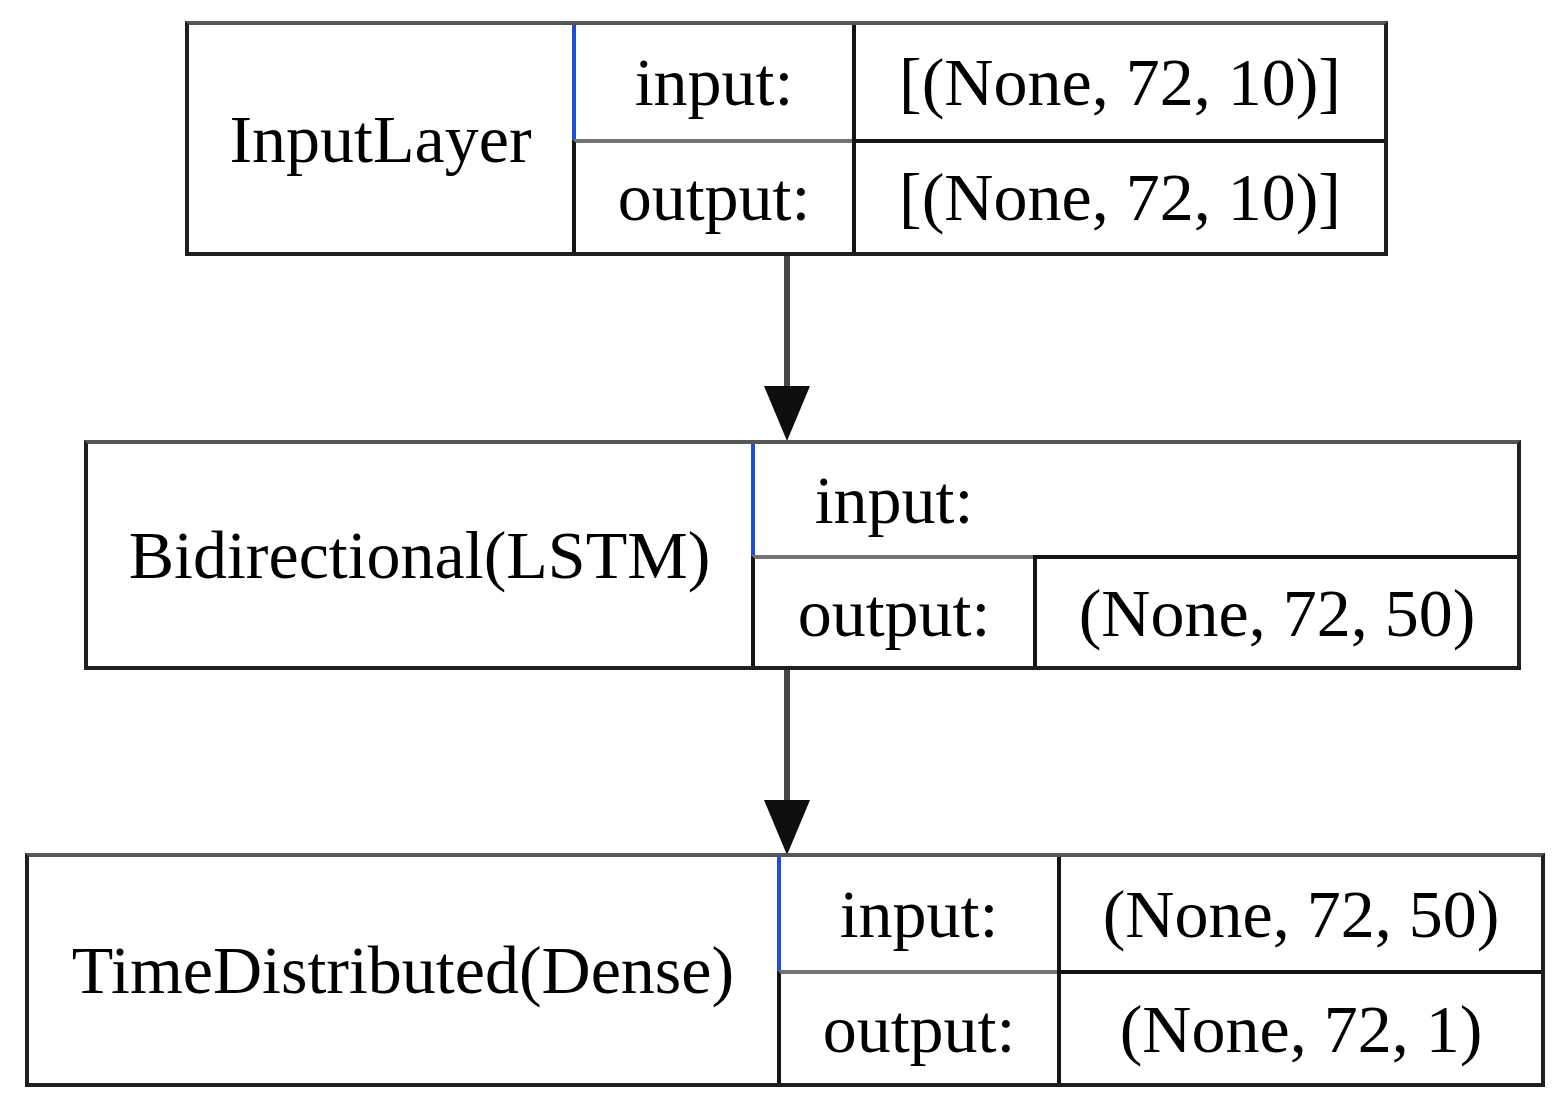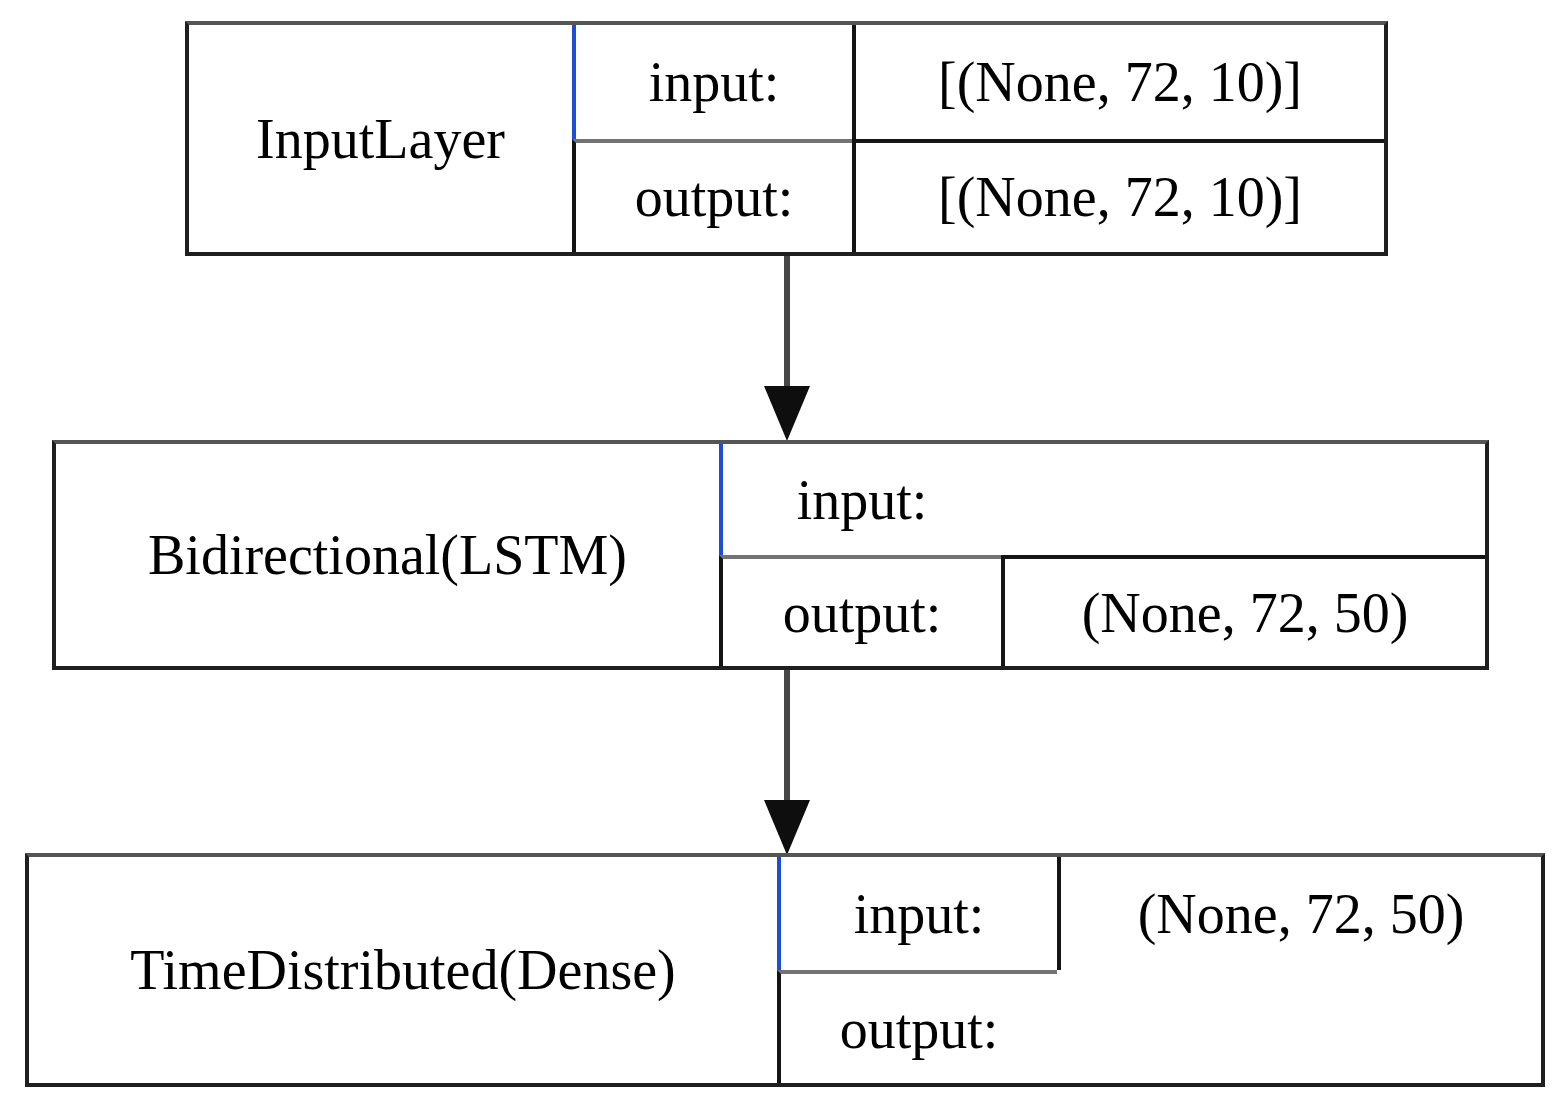--- a/index.html
+++ b/index.html
@@ -16,26 +16,26 @@
     color: #000000;
   }
   
   .layer-box {
     position: absolute;
     display: grid;
     grid-template-rows: 1fr 1fr;
     border: 4px solid #1f1f1f;
     border-top-color: #555555;
     background: #ffffff;
-    font-size: 56px;
+    font-size: 68px;
     line-height: 1;
     color: #000000;
   }
   .box-0 { left: 185px; top: 21px;  width: 1203px; height: 235px; grid-template-columns: 383px 280px 1fr; }
-  .box-1 { left: 52px;  top: 440px; width: 1437px; height: 230px; grid-template-columns: 663px 282px 1fr; }
+  .box-1 { left: 84px;  top: 440px; width: 1437px; height: 230px; grid-template-columns: 663px 282px 1fr; }
   .box-2 { left: 25px;  top: 853px; width: 1520px; height: 234px; grid-template-columns: 748px 280px 1fr; }
   .cell {
     display: flex;
     align-items: center;
     justify-content: center;
     white-space: nowrap;
     overflow: hidden;
   }
   .name-cell { grid-column: 1; grid-row: 1 / 3; }
   .key-in   { grid-column: 2; grid-row: 1; border-left: 4px solid #1d4ed8; }
@@ -93,15 +93,16 @@
   <div class="arrow arrow-1">
     <div class="stem"></div>
     <div class="head"></div>
   </div>
 
   <div class="layer-box box-2">
     <div class="cell name-cell">TimeDistributed(Dense)</div>
     <div class="cell key-in">input:</div>
     <div class="cell val-in">(None, 72, 50)</div>
     <div class="cell key-out">output:</div>
+    <div class="cell val-out">(None, 72, 1)</div>
   </div>
 
 </div>
 
 </body></html>

